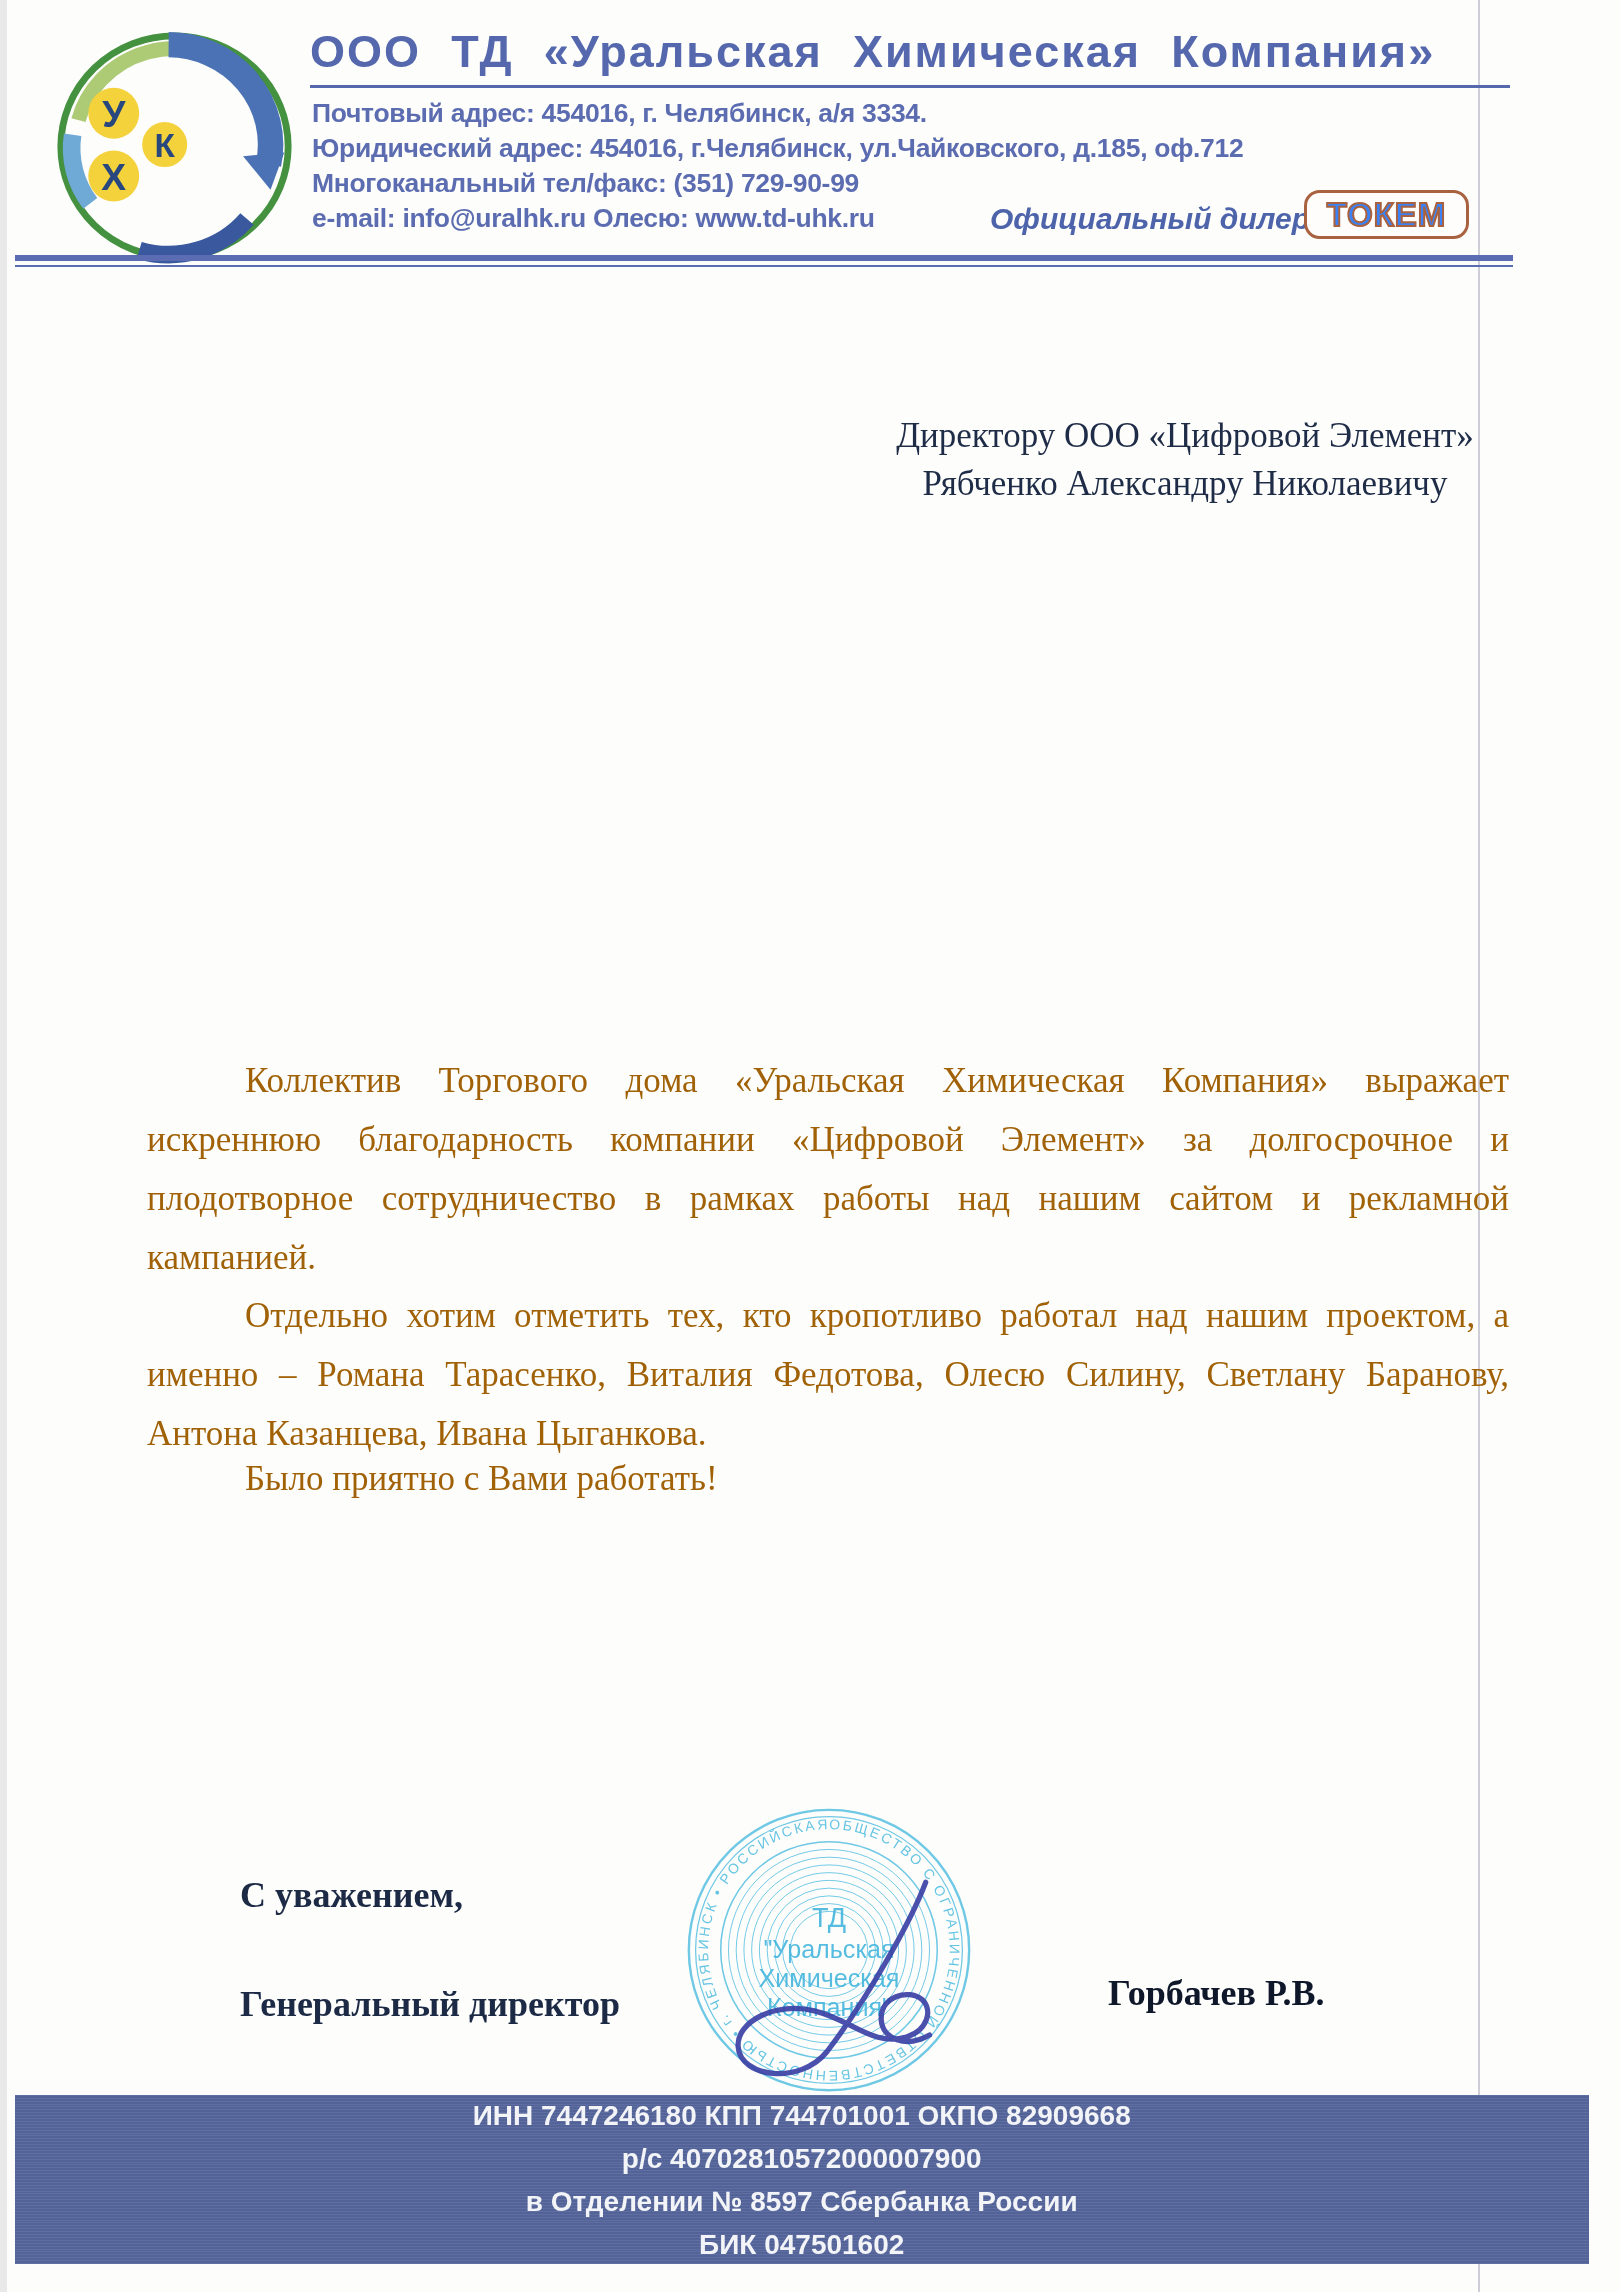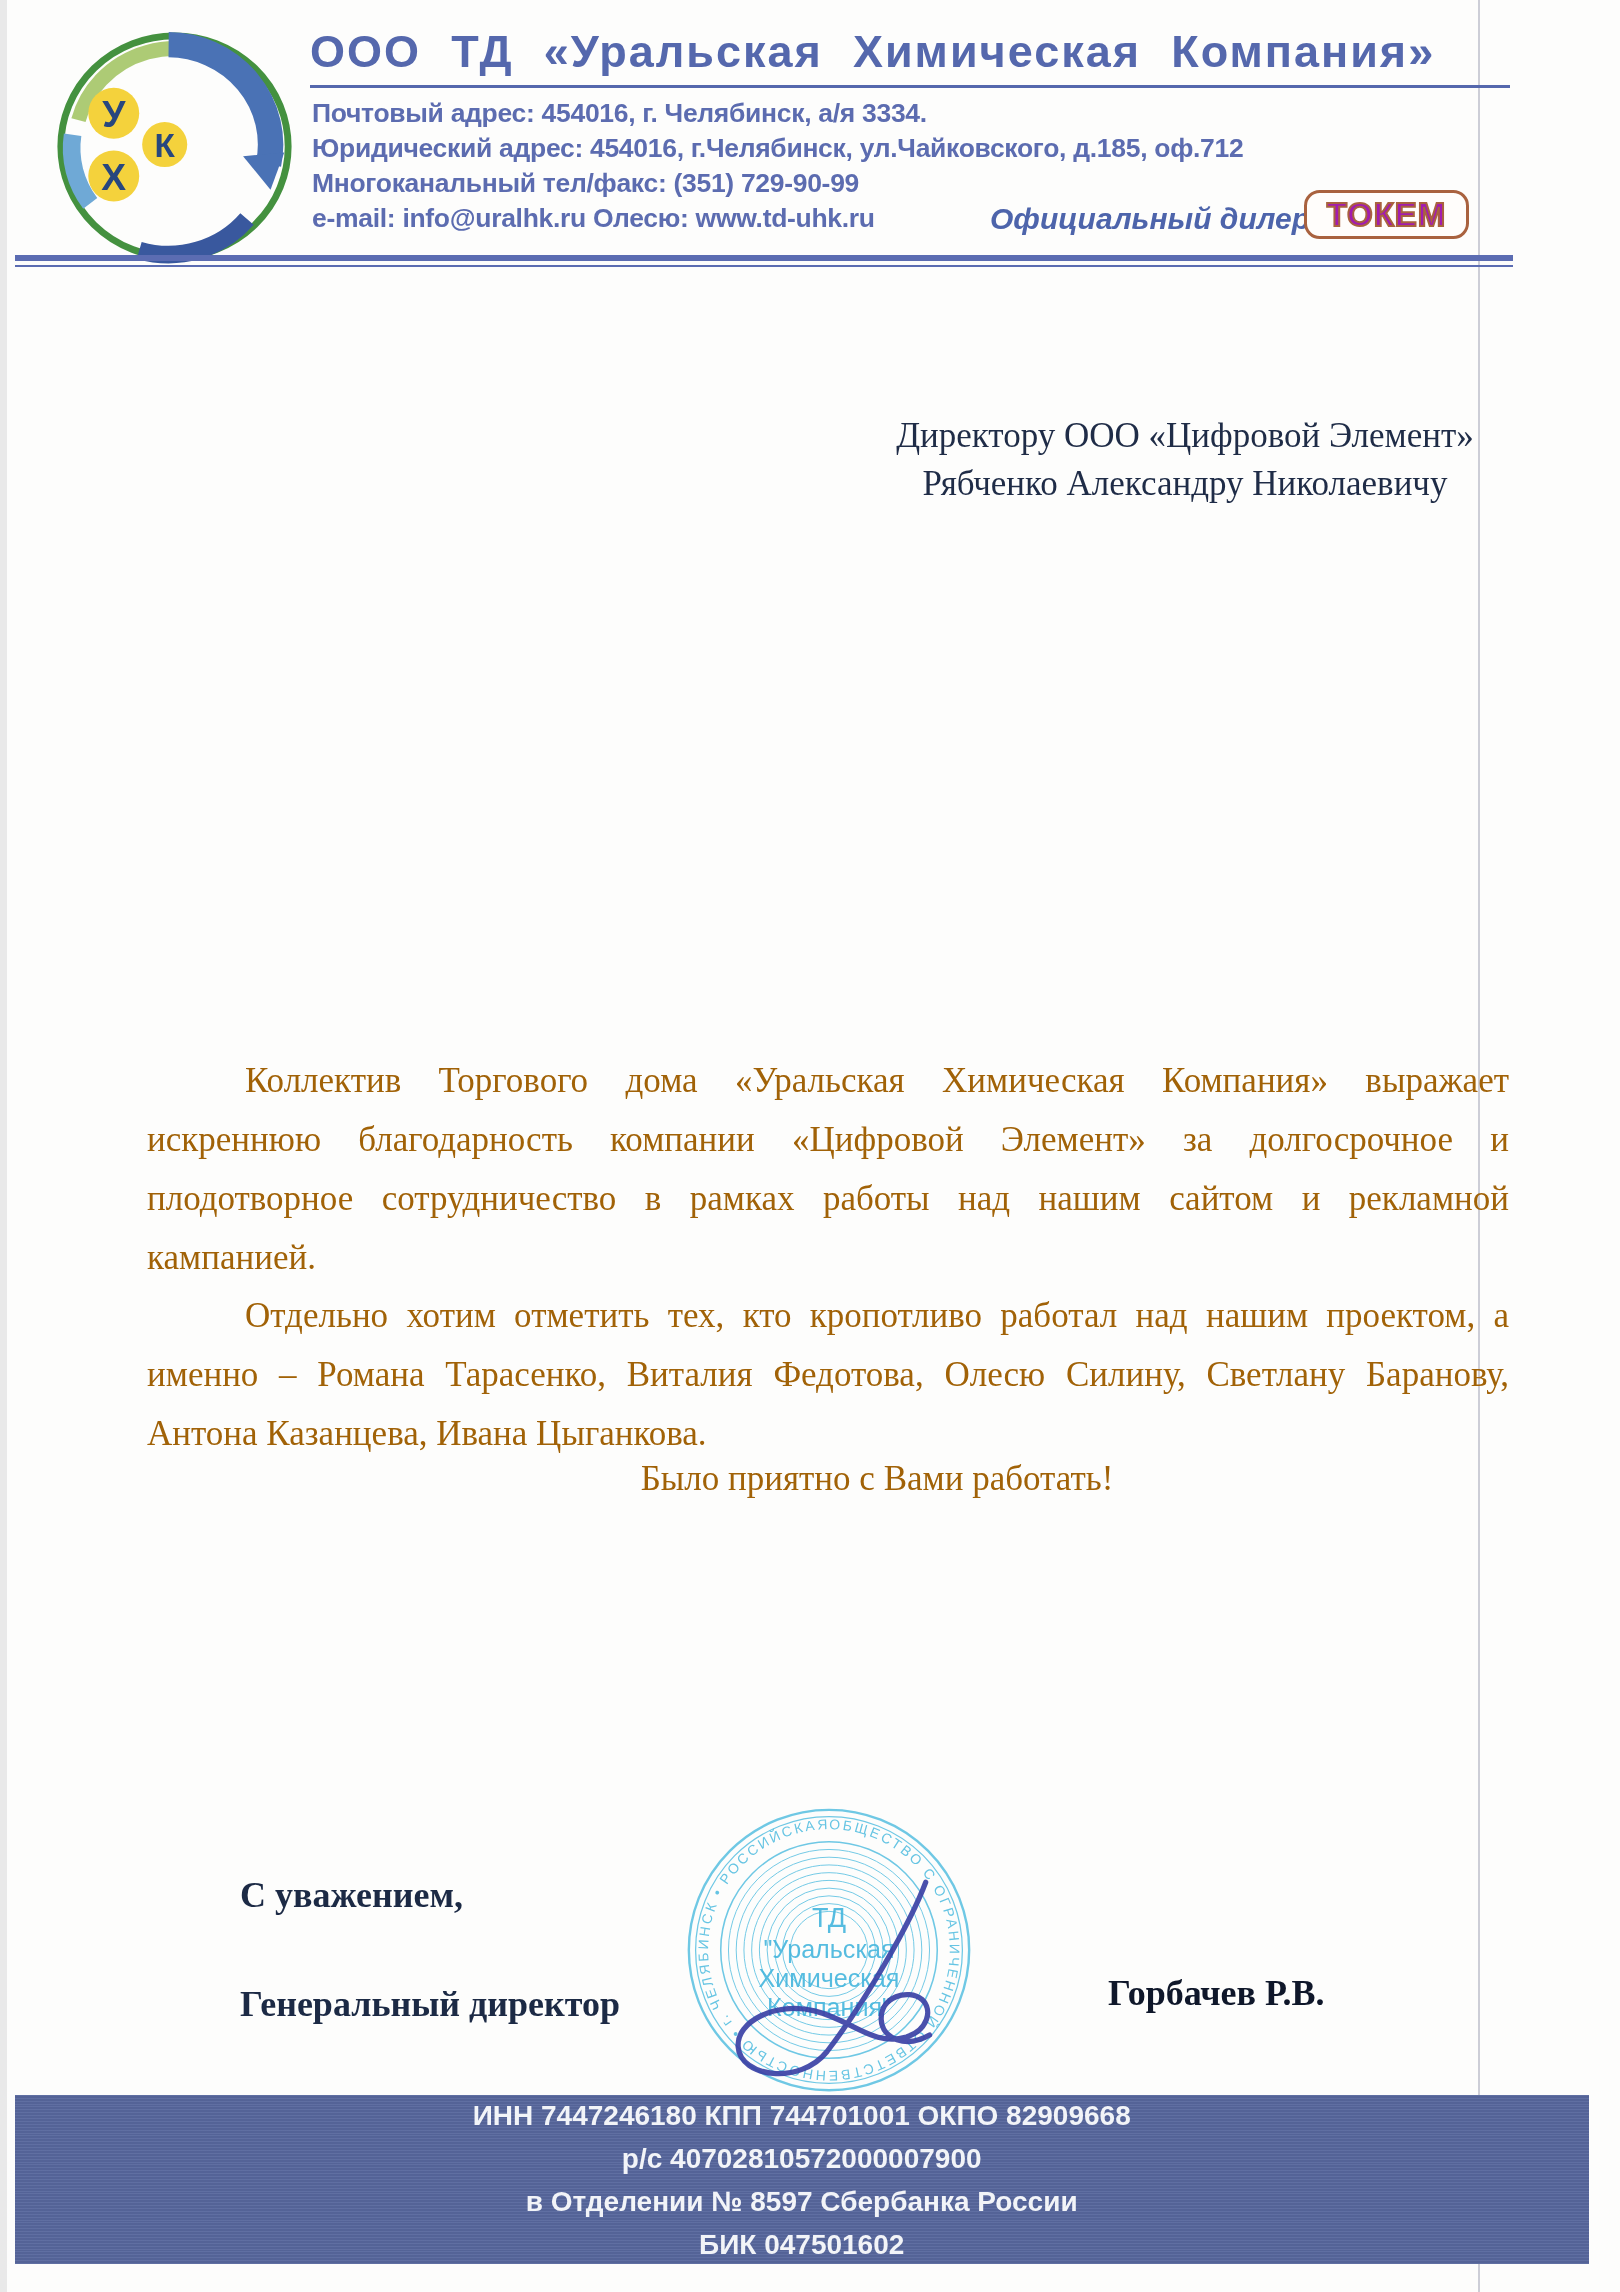--- a/index.html
+++ b/index.html
@@ -26,21 +26,21 @@
   }
   .dealer{
     position:absolute;left:990px;top:202px;width:306px;text-align:right;
     font-family:"Liberation Sans", sans-serif;font-weight:bold;font-style:italic;
     font-size:30px;color:#4d64ab;white-space:nowrap;
   }
   .tokem{
     position:absolute;left:1304px;top:190px;width:159px;height:43px;
     border:3.9px solid #a9623f;border-radius:15.7px;background:#fffdfb;
     font-family:"Liberation Sans", sans-serif;font-weight:bold;font-size:33px;
-    letter-spacing:1px;color:#a21caf;-webkit-text-stroke:2px #a9623f;
+    letter-spacing:1px;color:#3b82f6;-webkit-text-stroke:2px #a9623f;
     display:flex;align-items:center;justify-content:center;line-height:1;
   }
   .rule{
     position:absolute;left:14.7px;top:255px;width:1498px;height:3.9px;
     border-top:6.9px solid #5b6cb2;border-bottom:2.9px solid #5b6cb2;
   }
   
   .recipient{
     position:absolute;left:841px;top:412px;width:688px;text-align:center;
     font-size:35px;line-height:48px;color:#1f2c47;
@@ -49,21 +49,21 @@
   .title{
     position:absolute;left:147px;top:821px;width:1362px;margin:0;text-align:center;
     font-size:37px;font-weight:bold;letter-spacing:0.5px;color:#213055;
   }
   .body{
     position:absolute;left:147px;width:1362px;margin:0;
     font-size:35px;line-height:59px;text-align:justify;text-indent:98px;color:#a16207;
   }
   .p1{top:1051px;}
   .p2{top:1286px;}
-  .p3{top:1449px;text-align:center;}
+  .p3{top:1449px;text-align:left;}
   
   .sal,.pos,.signer{
     position:absolute;font-size:36px;font-weight:bold;color:#1c2a45;white-space:nowrap;
   }
   .sal{left:240px;top:1874px;}
   .pos{left:240px;top:1968px;margin-top:15px;}
   .signer{left:1108px;top:1972px;color:#0f172a;}
   .stamp{position:absolute;left:684px;top:1805px;width:290px;height:290px;}
   
   .band{

